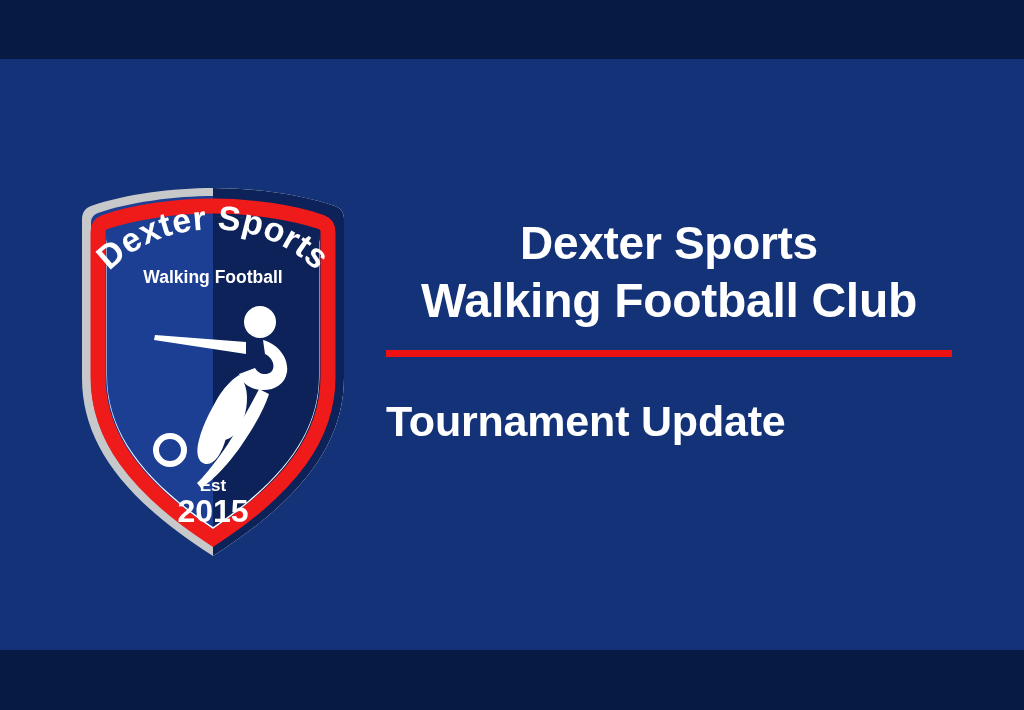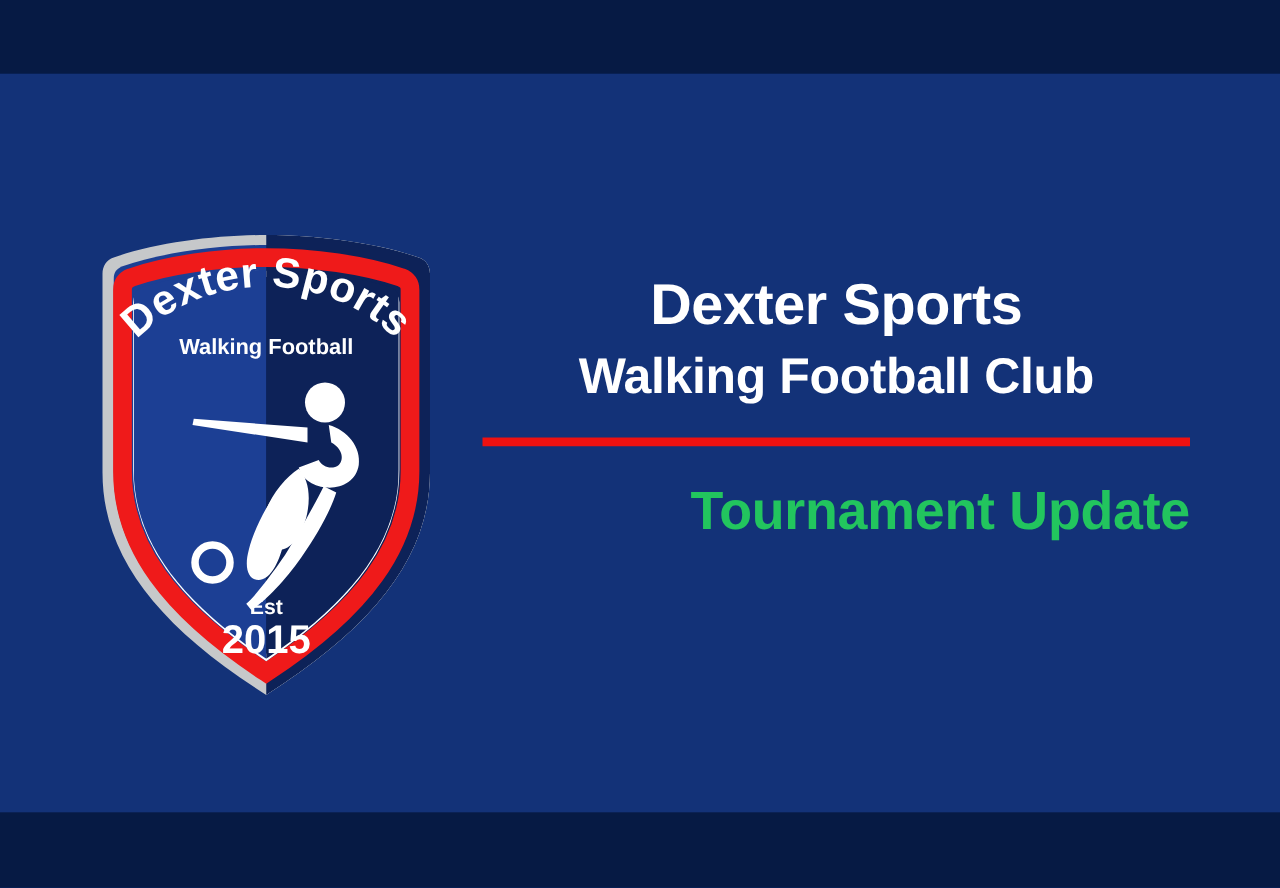--- a/index.html
+++ b/index.html
@@ -47,35 +47,35 @@
   .title-line {
     color:#ffffff;
     font-weight:bold;
     font-size:47px;
     line-height:58px;
     letter-spacing:-0.3px;
     text-align:center;
     white-space:nowrap;
   }
   .title-line.l1 { font-size:46px; }
-  .title-line.l2 { font-size:40px; }
+  .title-line.l2 { font-size:48px; }
 
   .divider {
     margin:20px 0 0 0;
     height:7px;
     width:566px;
     background:#ee1111;
   }
   .subtitle {
-    margin-top:24px;
-    color:#22c55e;
+    margin-top:36px;
+    color:#ffffff;
     font-weight:bold;
     font-size:43px;
     line-height:56px;
-    text-align:right;
+    text-align:left;
     white-space:nowrap;
     letter-spacing:-0.2px;
   }
 </style>
 </head>
 <body>
 
 <div id="slide">
 
   <div class="band band-top"></div>

